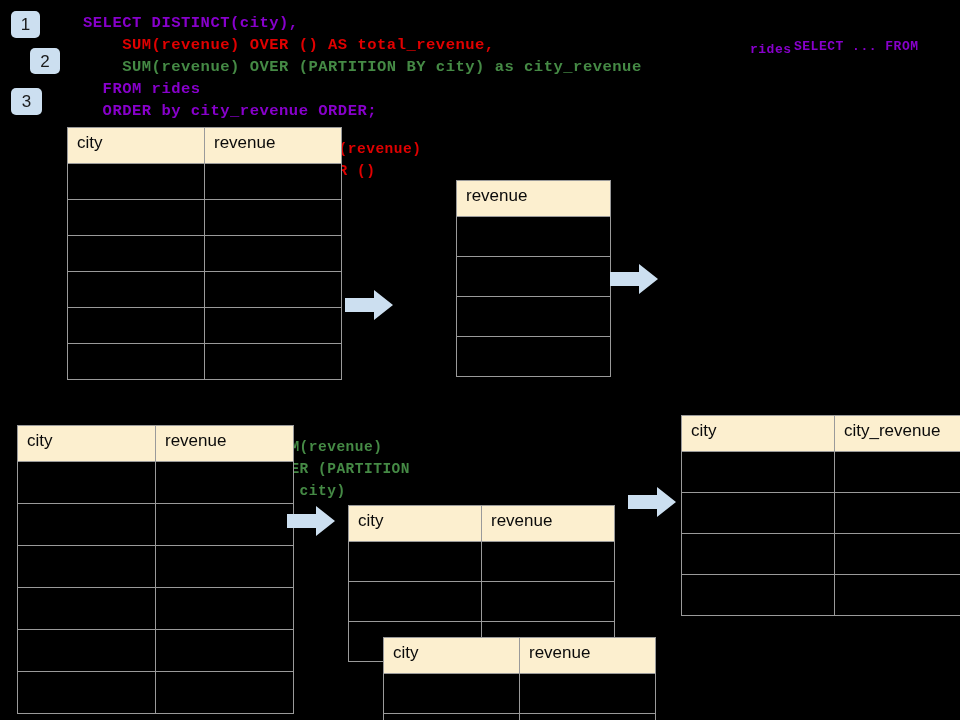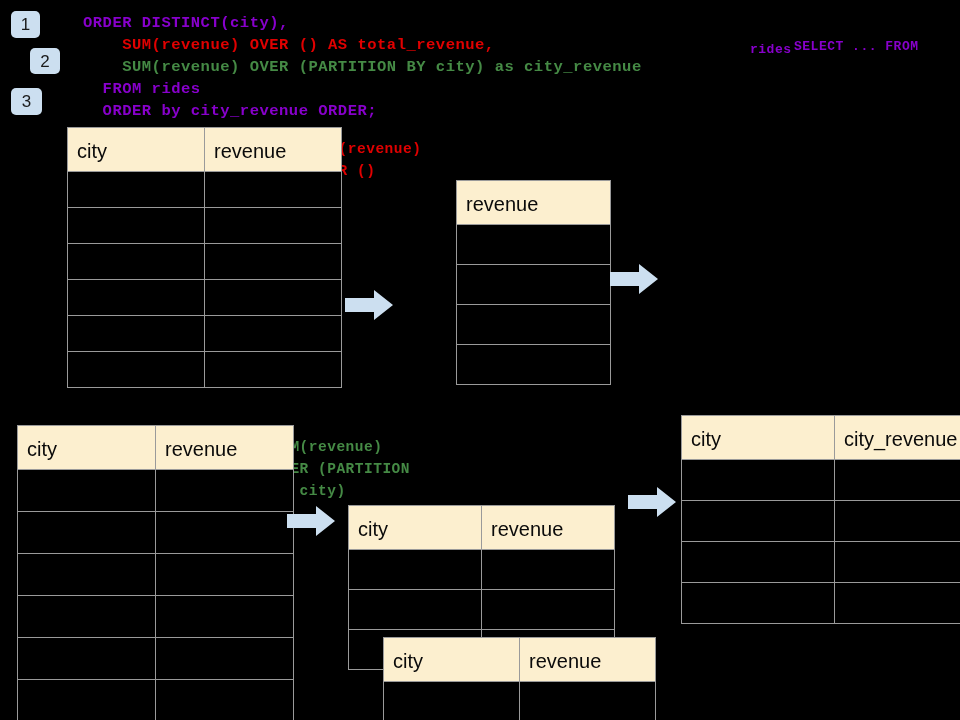--- a/index.html
+++ b/index.html
@@ -61,23 +61,23 @@
   }
   .tbl th, .tbl td {
     border: 1px solid #9a9a9a;
     padding: 0;
     margin: 0;
   }
   .tbl th {
     background: #fcefcf;
     color: #0a0a0a;
     font-weight: normal;
-    font-size: 20px;
+    font-size: 17px;
     text-align: left;
-    padding: 10px 9px 7px 9px;
+    padding: 2px 9px 7px 9px;
     vertical-align: middle;
   }
   .tbl td {
     background: #000000;
   }
 
   
   .arrow {
     position: absolute;
   }
@@ -91,21 +91,21 @@
   <div class="badge" style="left:11px; top:11px; width:29px; height:27px;">
     <span>1</span>
   </div>
   <div class="badge" style="left:30px; top:48px; width:30px; height:26px;">
     <span>2</span>
   </div>
   <div class="badge" style="left:11px; top:88px; width:31px; height:27px;">
     <span>3</span>
   </div>
 
-  <div class="code" style="left:83px; top:12px; color:#8800cc;">ORDER DISTINCT(city),</div>
+  <div class="code" style="left:83px; top:12px; color:#8800cc;">SELECT DISTINCT(city),</div>
   <div class="code" style="left:83px; top:56px; color:#458a45;">    SUM(revenue) OVER (PARTITION BY city) as city_revenue</div>
   <div class="code" style="left:83px; top:34px; color:#e00000;">    SUM(revenue) OVER () AS total_revenue,</div>
   <div class="code" style="left:83px; top:78px; color:#8800cc;">  FROM rides</div>
   <div class="code" style="left:83px; top:100px; color:#8800cc;">  ORDER by city_revenue ORDER;</div>
 
   <div class="code small" style="left:794px; top:37px; color:#8800cc;">SELECT ... FROM</div>
   <div class="code small" style="left:750px; top:40px; color:#8800cc;font-family:Liberation Mono, monospace;">rides</div>
 
   <div class="code annot" style="left:311px; top:138px; color:#e00000;">SUM(revenue)</div>
   <div class="code annot" style="left:311px; top:160px; color:#e00000;">OVER ()</div>

